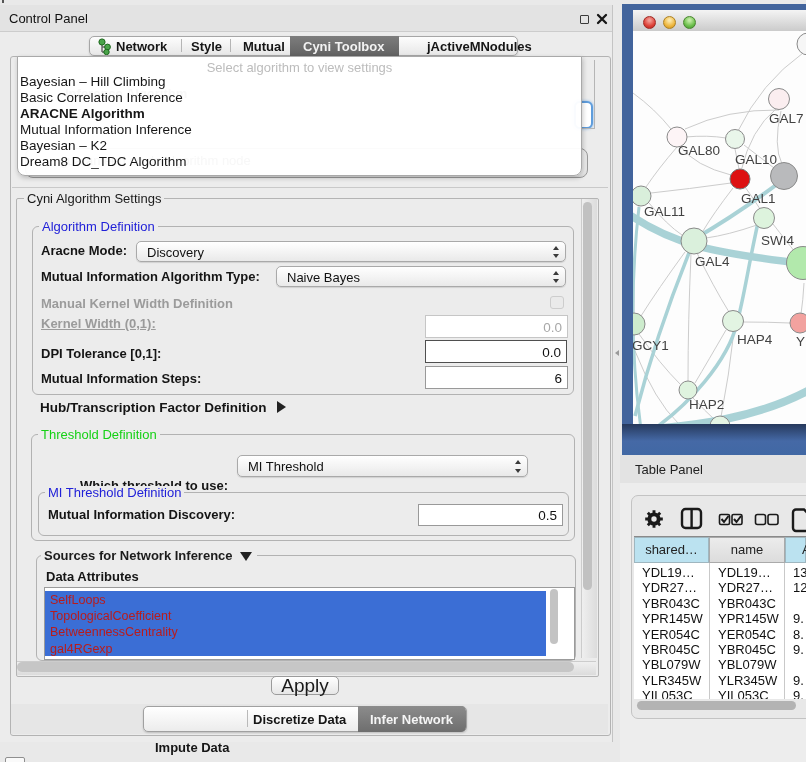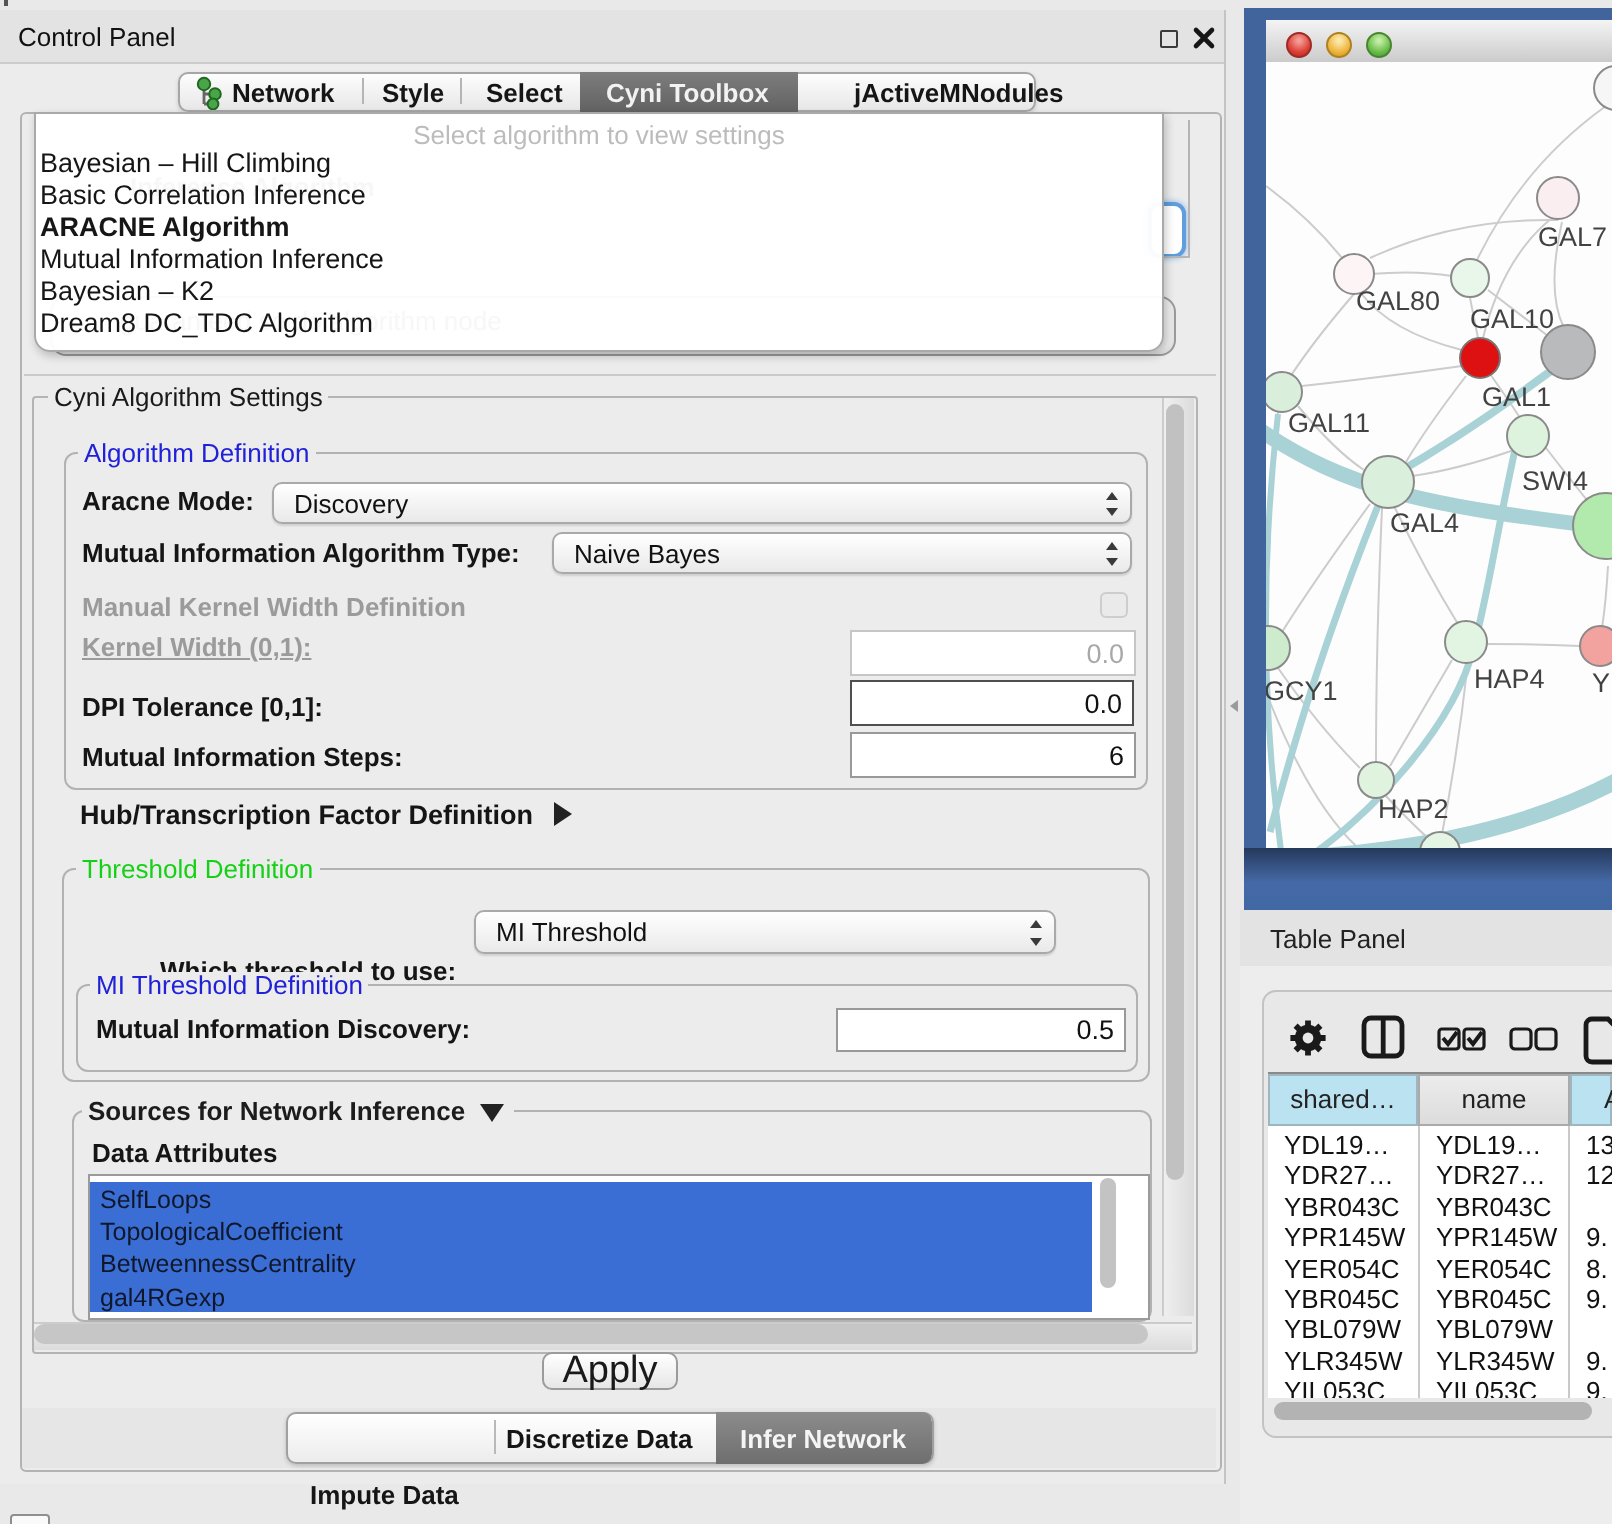--- a/index.html
+++ b/index.html
@@ -44,21 +44,21 @@
 <div class="abs" style="left:230px;top:39px;width:1px;height:13px;background:#b5b5b5;"></div>
 <div class="abs" style="left:290px;top:36px;width:109px;height:20px;background:linear-gradient(#7d7d7d,#626262);border-radius:0;"></div>
 <svg class="abs" style="left:97px;top:37px;" width="16" height="18" viewBox="0 0 16 18">
   <path d="M5 6 L5 15 M5 10 L10 10 M5 15 L9 15" stroke="#666" stroke-width="1.4" fill="none"></path>
   <circle cx="5" cy="5" r="3.1" fill="#4aa44a" stroke="#1e691e" stroke-width="1"></circle>
   <circle cx="10.5" cy="10" r="2.9" fill="#4aa44a" stroke="#1e691e" stroke-width="1"></circle>
   <circle cx="9.5" cy="15" r="2.7" fill="#4aa44a" stroke="#1e691e" stroke-width="1"></circle>
 </svg>
 <div class="abs lbl" style="left:116px;top:39px;">Network</div>
 <div class="abs lbl" style="left:191px;top:39px;">Style</div>
-<div class="abs lbl" style="left:243px;top:39px;">Select</div>
+<div class="abs lbl" style="left:243px;top:39px;">Mutual</div>
 <div class="abs lbl" style="left:303px;top:39px;color:#f2f2f2;">Cyni Toolbox</div>
 <div class="abs lbl" style="left:406px;top:39px;margin-left:21px;">jActiveMNodules</div>
 
 <div class="abs" style="left:574px;top:101px;width:15px;height:24px;background:#fff;border:2px solid #5f9ddc;border-radius:6px;box-shadow:0 0 3px #7fb3e8;"></div>
 <div class="abs" style="left:25px;top:148px;width:561px;height:28px;background:#ececec;border:1px solid #9a9a9a;border-radius:8px;box-shadow:inset 0 -1px 2px rgba(0,0,0,0.08);"></div>
 <div class="abs" style="left:65px;top:86px;font-size:13px;font-weight:bold;color:#333;">Inference Algorithm</div>
 <div class="abs" style="left:60px;top:153px;font-size:13px;color:#333;">guaranteed so do algorithm node</div>
 <div class="abs" style="left:594px;top:60px;width:1px;height:69px;background:#b5b5b5;"></div>
 <div class="abs" style="left:580px;top:128px;width:14px;height:1px;background:#b5b5b5;"></div>
 <div class="abs" style="left:12px;top:187px;width:596px;height:1px;background:#c9c9c9;"></div>
@@ -134,21 +134,21 @@
     <span style="color:#111;">0.5</span>
   </div>
 
 <div class="group" style="left:36px;top:555px;width:538px;height:104px;">
   <div class="gtitle" style="left:4px;color:#1c1c1c;font-weight:bold;padding-right:24px;">Sources for Network Inference</div>
 </div>
 <div class="abs" style="left:240px;top:552px;width:0;height:0;border-left:6.5px solid transparent;border-right:6.5px solid transparent;border-top:9px solid #222;"></div>
 <div class="abs lbl" style="left:46px;top:569px;">Data Attributes</div>
 <div class="abs" style="left:44px;top:587px;width:529px;height:71px;background:#fff;border:1px solid #9b9b9b;"></div>
 <div class="abs" style="left:45px;top:591px;width:501px;height:65px;background:#3b6ed5;"></div>
-<div class="abs" style="left:50px;top:592px;font-size:12.5px;line-height:16.2px;color:#0f172a;">SelfLoops<br>TopologicalCoefficient<br>BetweennessCentrality<br>gal4RGexp</div>
+<div class="abs" style="left:50px;top:592px;font-size:12.5px;line-height:16.2px;color:#b91c1c;">SelfLoops<br>TopologicalCoefficient<br>BetweennessCentrality<br>gal4RGexp</div>
 <div class="abs" style="left:550px;top:589px;width:8px;height:55px;background:#c3c3c3;border-radius:4px;"></div>
 
 <div class="abs" style="left:271px;top:676px;width:66px;height:17px;background:linear-gradient(#ffffff,#e6e6e6);border:1px solid #9b9b9b;border-radius:5px;text-align:center;font-size:19px;color:#1a1a1a;line-height:17px;">Apply</div>
 
 <div class="abs" style="left:143px;top:706px;width:322px;height:24px;background:linear-gradient(#ffffff,#ececec);border:1px solid #a0a0a0;border-radius:5px;box-shadow:0 1px 2px rgba(0,0,0,0.18);"></div>
 <div class="abs" style="left:247px;top:710px;width:1px;height:17px;background:#b9b9b9;"></div>
 <div class="abs" style="left:358px;top:706px;width:108px;height:26px;background:linear-gradient(#8c8c8c,#6e6e6e);border-radius:0 5px 5px 0;"></div>
 <div class="abs lbl" style="left:155px;top:740px;">Impute Data</div>
 <div class="abs lbl" style="left:253px;top:712px;">Discretize Data</div>
 <div class="abs lbl" style="left:370px;top:712px;color:#f5f5f5;">Infer Network</div>

